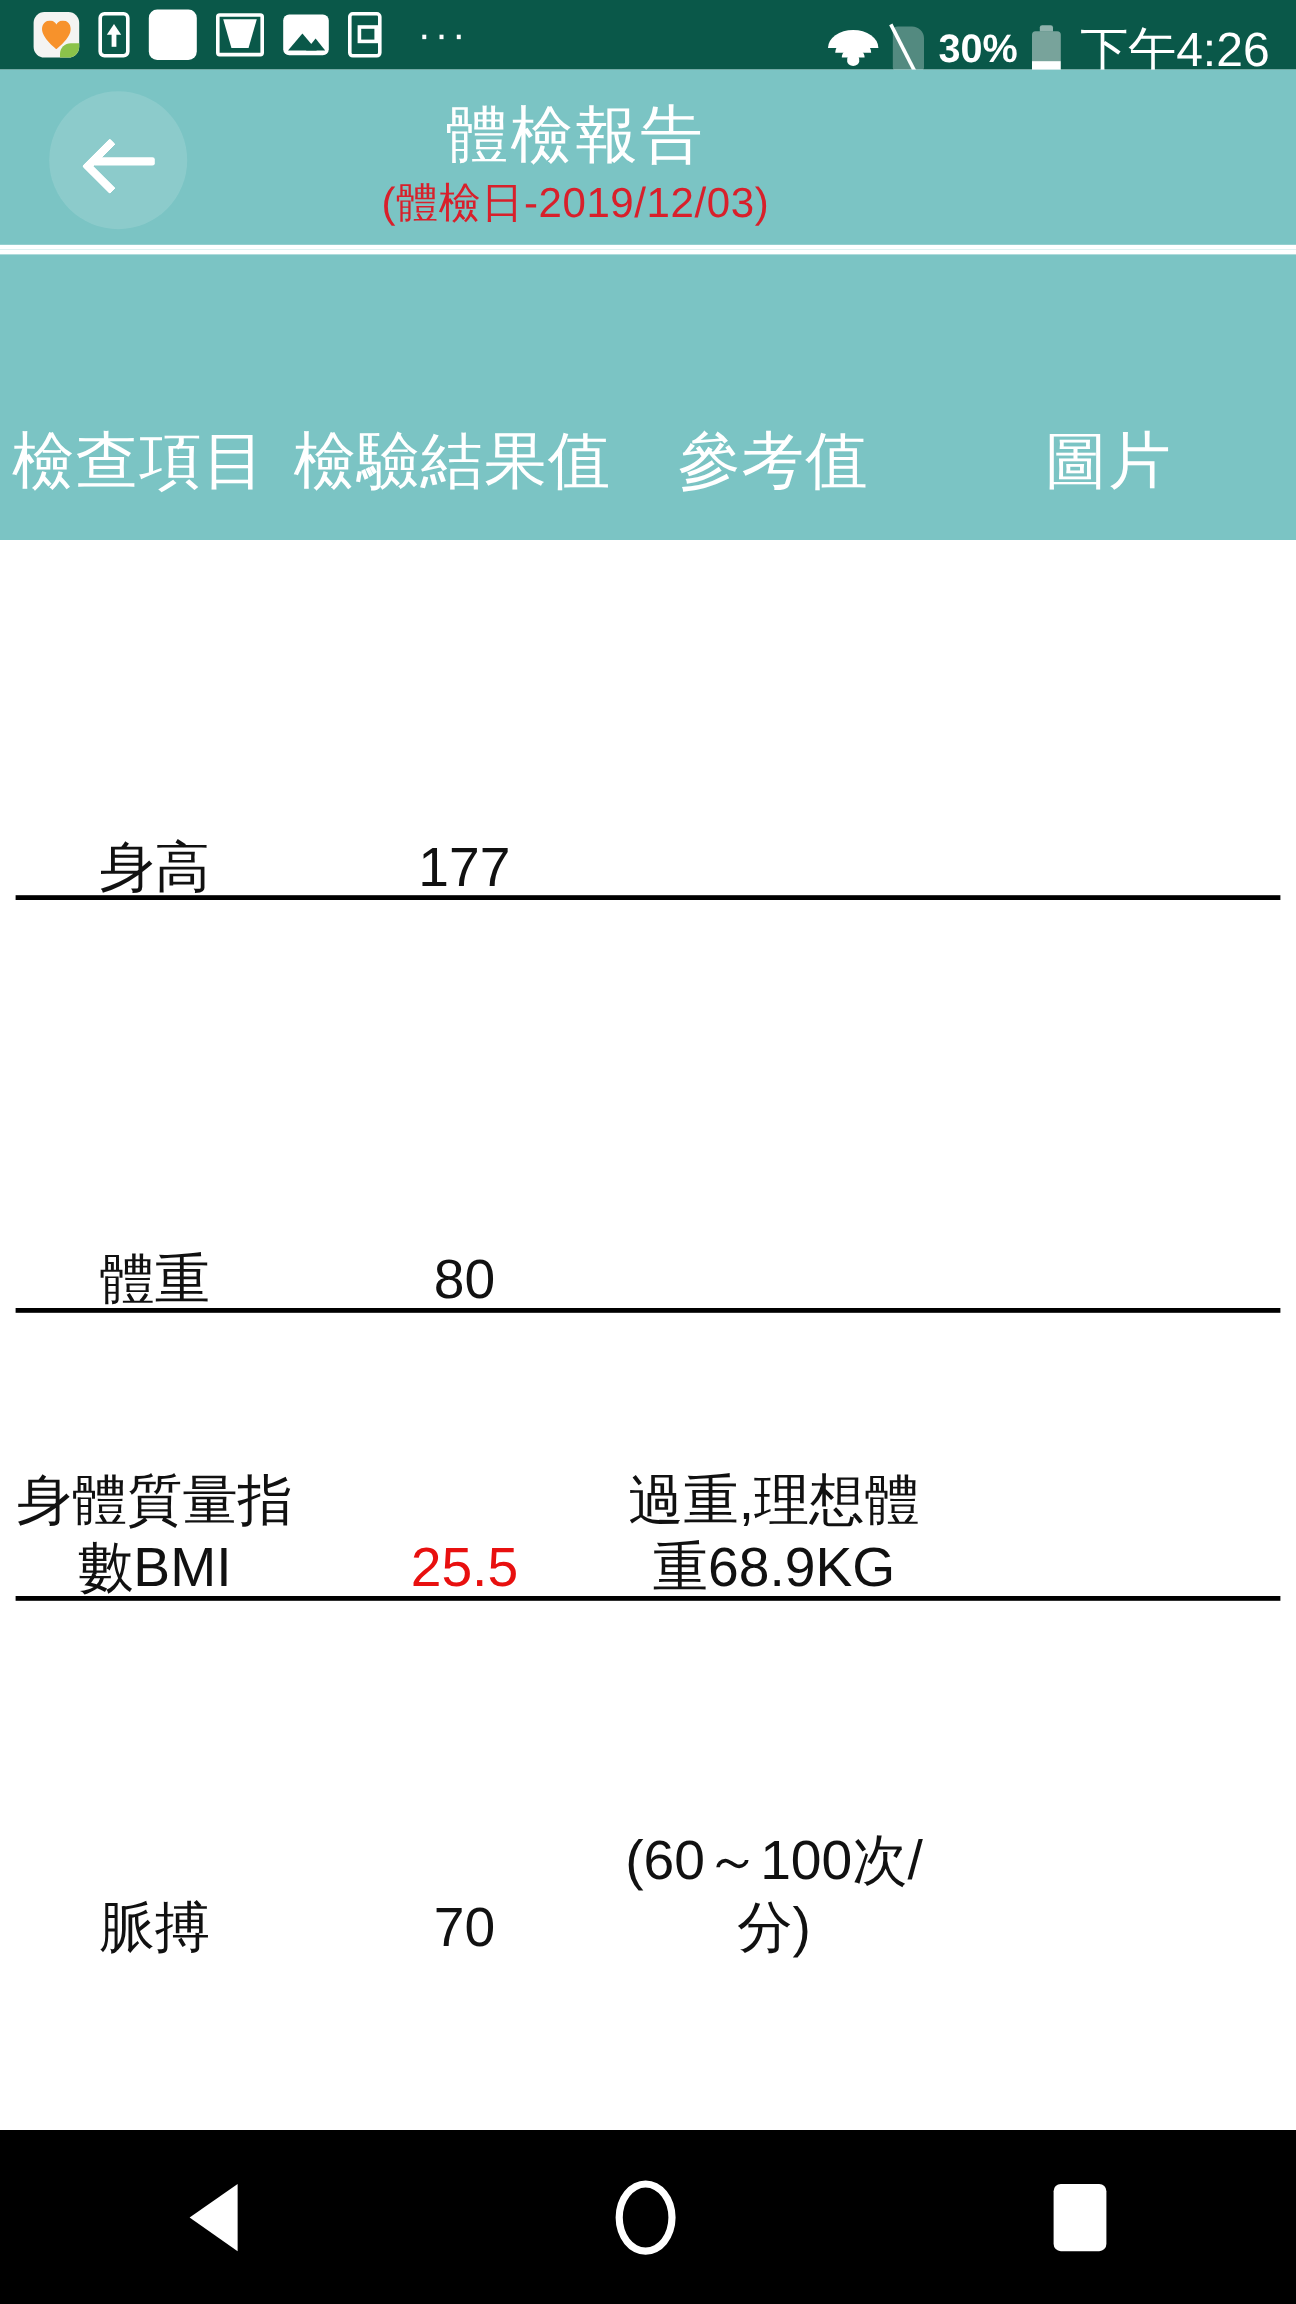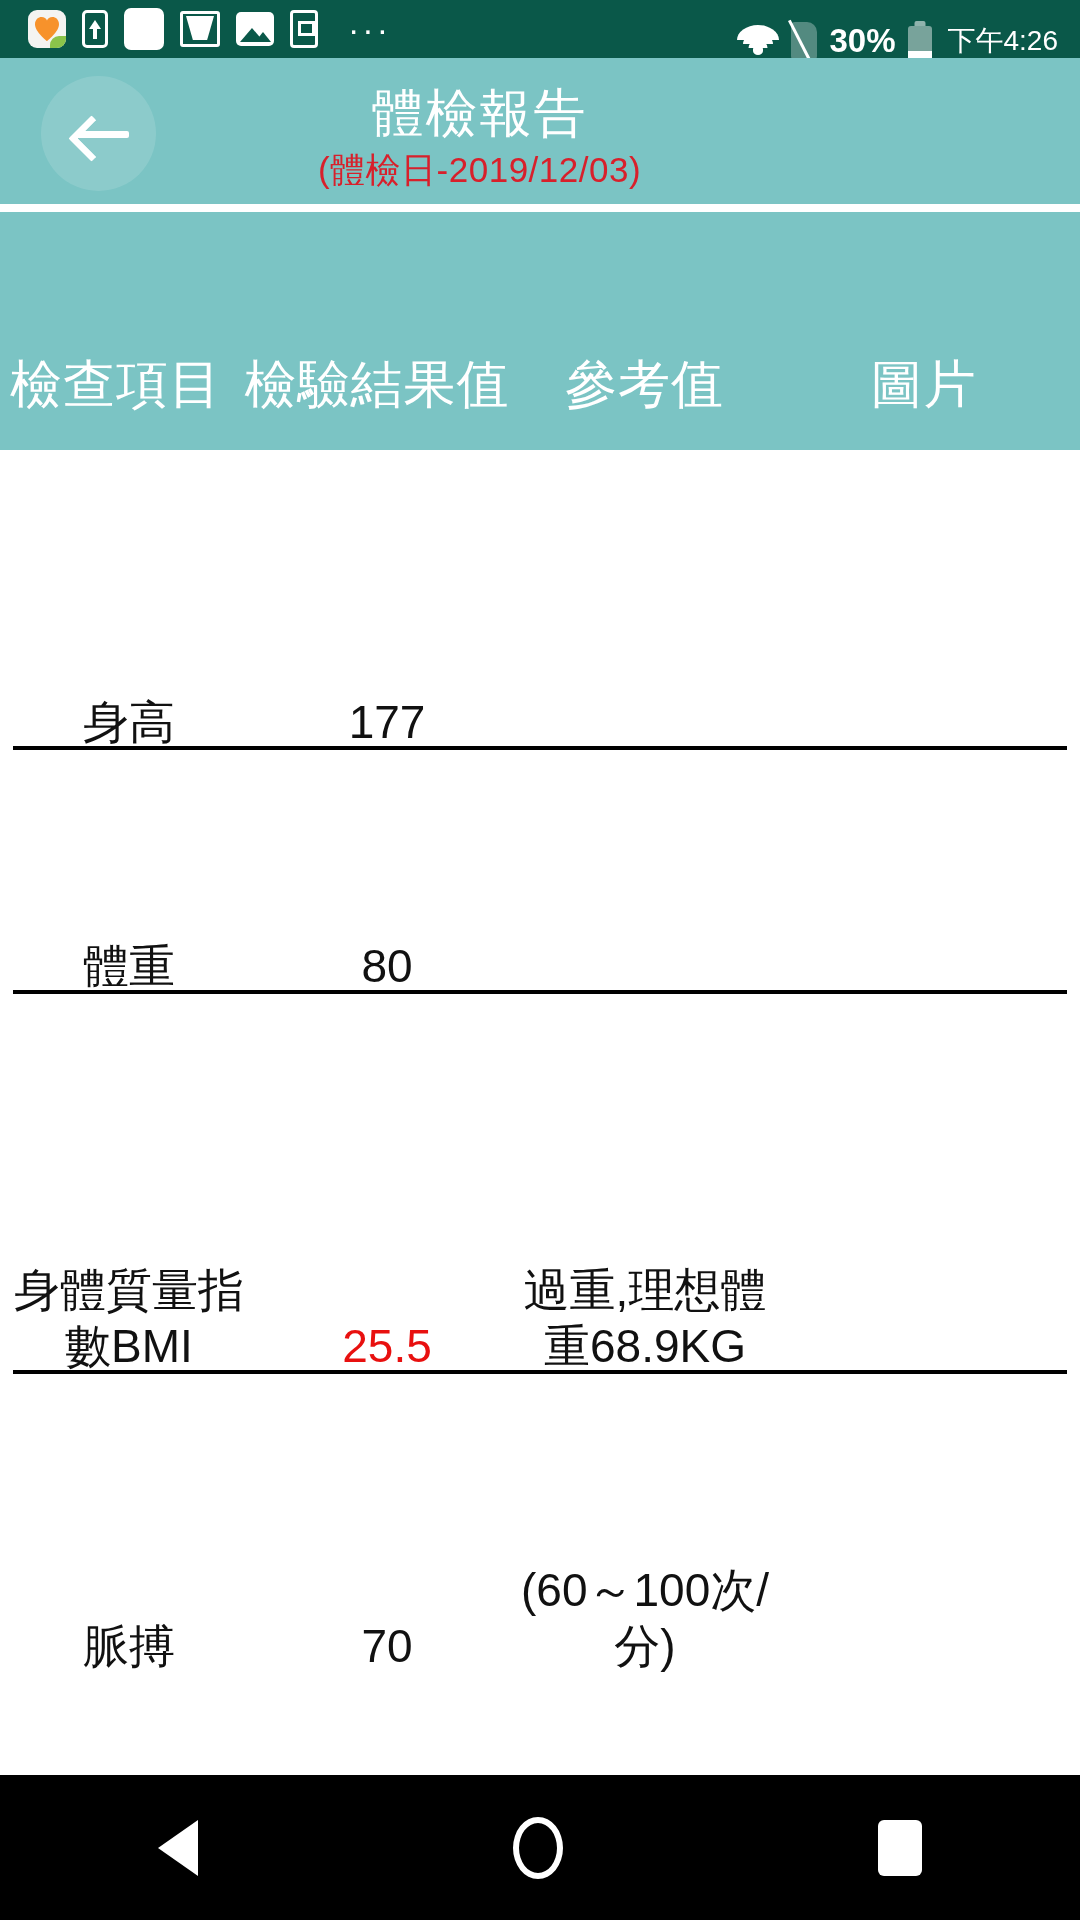--- a/index.html
+++ b/index.html
@@ -89,21 +89,21 @@
     background:#fff; transform:rotate(-27deg); transform-origin:top left;
   }
 
   .sb-pct { font-size:33px; font-weight:700; letter-spacing:0; }
 
   .ic-batt { width:24px; height:40px; border:0; position:relative; }
   .ic-batt .nub { position:absolute; left:50%; transform:translateX(-50%); top:0; width:11px; height:5px; background:rgba(255,255,255,0.55); border-radius:2px 2px 0 0; }
   .ic-batt .body { position:absolute; left:0; top:5px; width:24px; height:35px; background:rgba(255,255,255,0.45); border-radius:3px; overflow:hidden; }
   .ic-batt .fill { position:absolute; left:0; bottom:0; width:100%; height:30%; background:#ffffff; }
 
-  .sb-time { font-size:28px; font-weight:400; letter-spacing:0; padding-left:4px; }
+  .sb-time { font-size:40px; font-weight:400; letter-spacing:0; padding-left:4px; }
 
   
   .appbar {
     position:absolute; top:58px; left:0; width:1080px; height:150px;
     background:#7BC4C4;
   }
   .backbtn {
     position:absolute; left:41px; top:18px; width:115px; height:115px;
     border-radius:50%; background:rgba(255,255,255,0.13);
     display:flex; align-items:center; justify-content:center;
@@ -146,22 +146,22 @@
   }
   .th.c1 { width:232px; }
   .th.c2 { width:290px; }
   .th.c3 { width:245px; }
   .th.c4 { width:313px; }
 
   
   .tbody { position:absolute; top:450px; left:0; width:1080px; height:1325px; background:#ffffff; }
   .row { position:relative; width:1080px; display:flex; align-items:flex-end; }
   .row.r1 { height:300px; }
-  .row.r2 { height:244px; }
-  .row.r3 { height:380px; }
+  .row.r2 { height:344px; }
+  .row.r3 { height:240px; }
   .row.r4 { height:300px; }
   .cell { text-align:center; color:#111111; font-size:46px; line-height:1.22; }
   .cell.c1 { width:258px; }
   .cell.c2 { width:258px; }
   .cell.c3 { width:258px; }
   .cell.c4 { width:306px; }
   .cell.abnormal { color:#E8100F; }
   .divider { position:absolute; left:13px; width:1054px; height:4px; background:#000000; bottom:0; }
 
   

